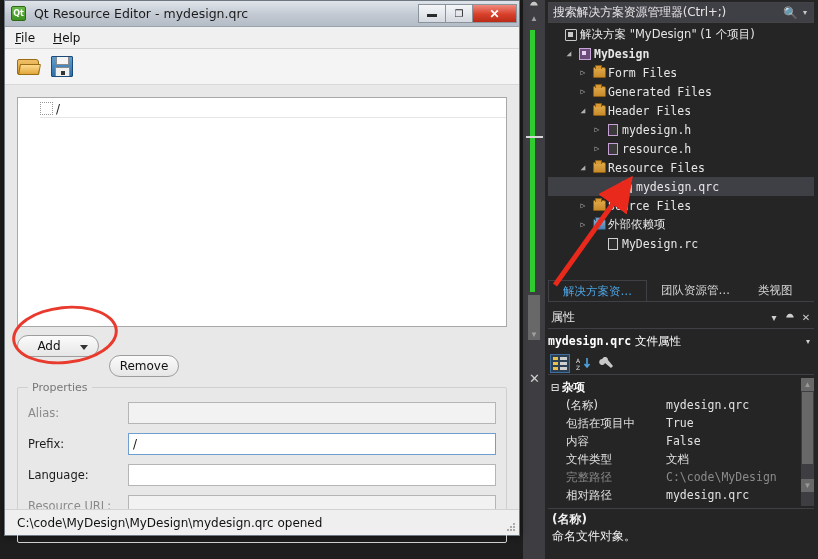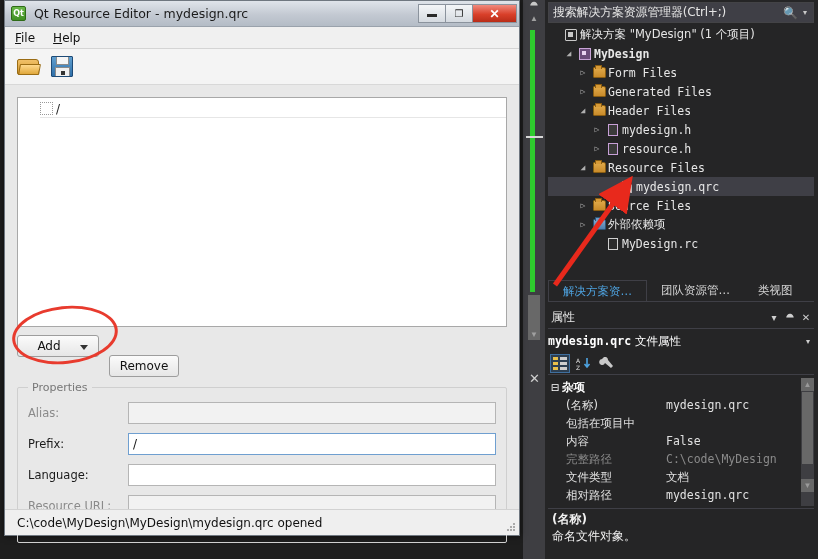--- a/index.html
+++ b/index.html
@@ -189,21 +189,21 @@
   .qt-listbox .item {
     position:absolute; left:22px; top:2px; right:0; height:18px;
     display:flex; align-items:center; font-size:12px; color:#1a1a1a;
     font-family:"DejaVu Sans", sans-serif;
     border-bottom:1px solid #e6e6e6;
   }
   .qt-listbox .dashbox { display:inline-block; width:13px; height:13px; border:1px dotted #999; margin-right:3px; }
 
   .qt-btnrow { margin-top:8px; display:flex; gap:10px; }
   .qt-btn {
-    height:22px; border:1px solid #9d9d9d; border-radius:3px;
+    height:22px; border:1px solid #9d9d9d; border-radius:11px;
     background:linear-gradient(#fbfbfb,#e6e6e6);
     display:flex; align-items:center; justify-content:center;
     font-size:12px; color:#111; font-family:"DejaVu Sans", sans-serif;
     position:relative;
   }
   .qt-btn.add { width:82px; }
   .qt-btn.add .caret { position:absolute; right:10px; top:9px; border-left:4px solid transparent; border-right:4px solid transparent; border-top:5px solid #333;}
   .qt-btn.rm { width:70px;margin-top:20px; }
 
   .qt-group {
@@ -401,32 +401,33 @@
       <span class="exp">⊟</span>
       <span>杂项</span>
     </div>
     <div id="propRows">
         <div class="pg-row">
           <span class="pg-k">(名称)</span>
           <span class="pg-v">mydesign.qrc</span>
         </div>
         <div class="pg-row">
           <span class="pg-k">包括在项目中</span>
+          <span class="pg-v">True</span>
         </div>
         <div class="pg-row">
           <span class="pg-k">内容</span>
           <span class="pg-v">False</span>
         </div>
+        <div class="pg-row">
+          <span class="pg-k">文件类型</span>
+          <span class="pg-v cjk">文档</span>
+        </div>
         <div class="pg-row dim">
           <span class="pg-k">完整路径</span>
           <span class="pg-v">C:\code\MyDesign</span>
-        </div>
-        <div class="pg-row">
-          <span class="pg-k">文件类型</span>
-          <span class="pg-v cjk">文档</span>
         </div>
         <div class="pg-row">
           <span class="pg-k">相对路径</span>
           <span class="pg-v">mydesign.qrc</span>
         </div>
       </div>
     <div class="pg-scroll">
       <div class="up">▲</div>
       <div class="thumb"></div>
       <div class="dn" style="position:absolute;bottom:14px;">▼</div>

